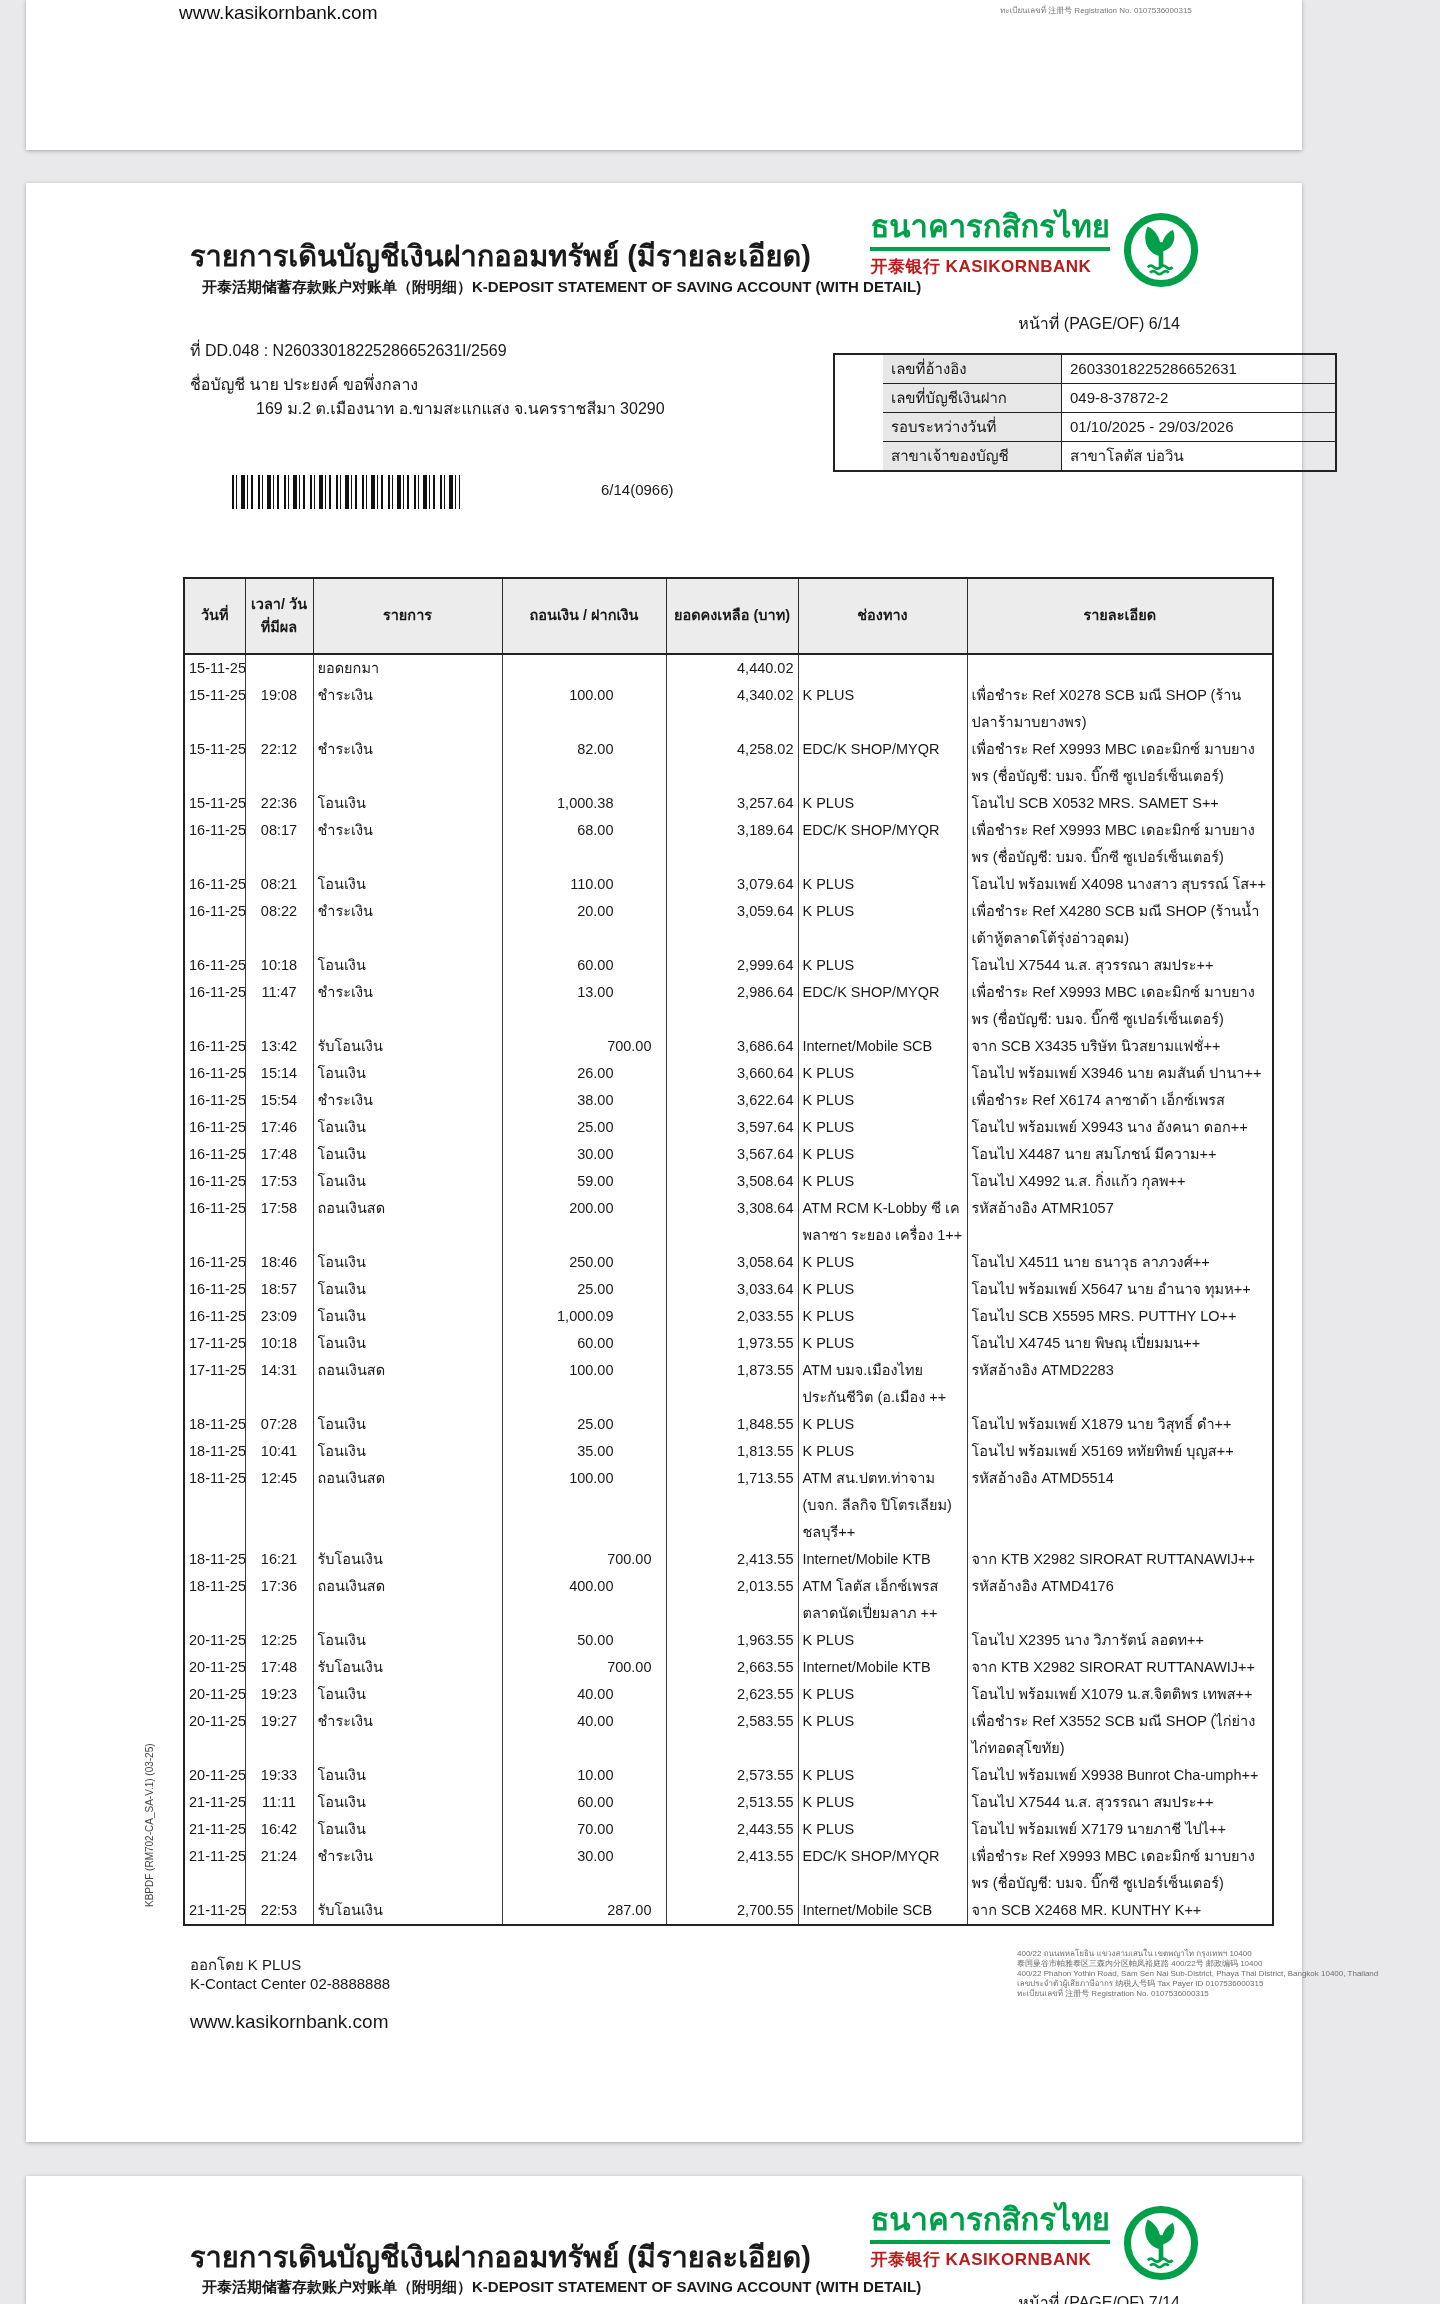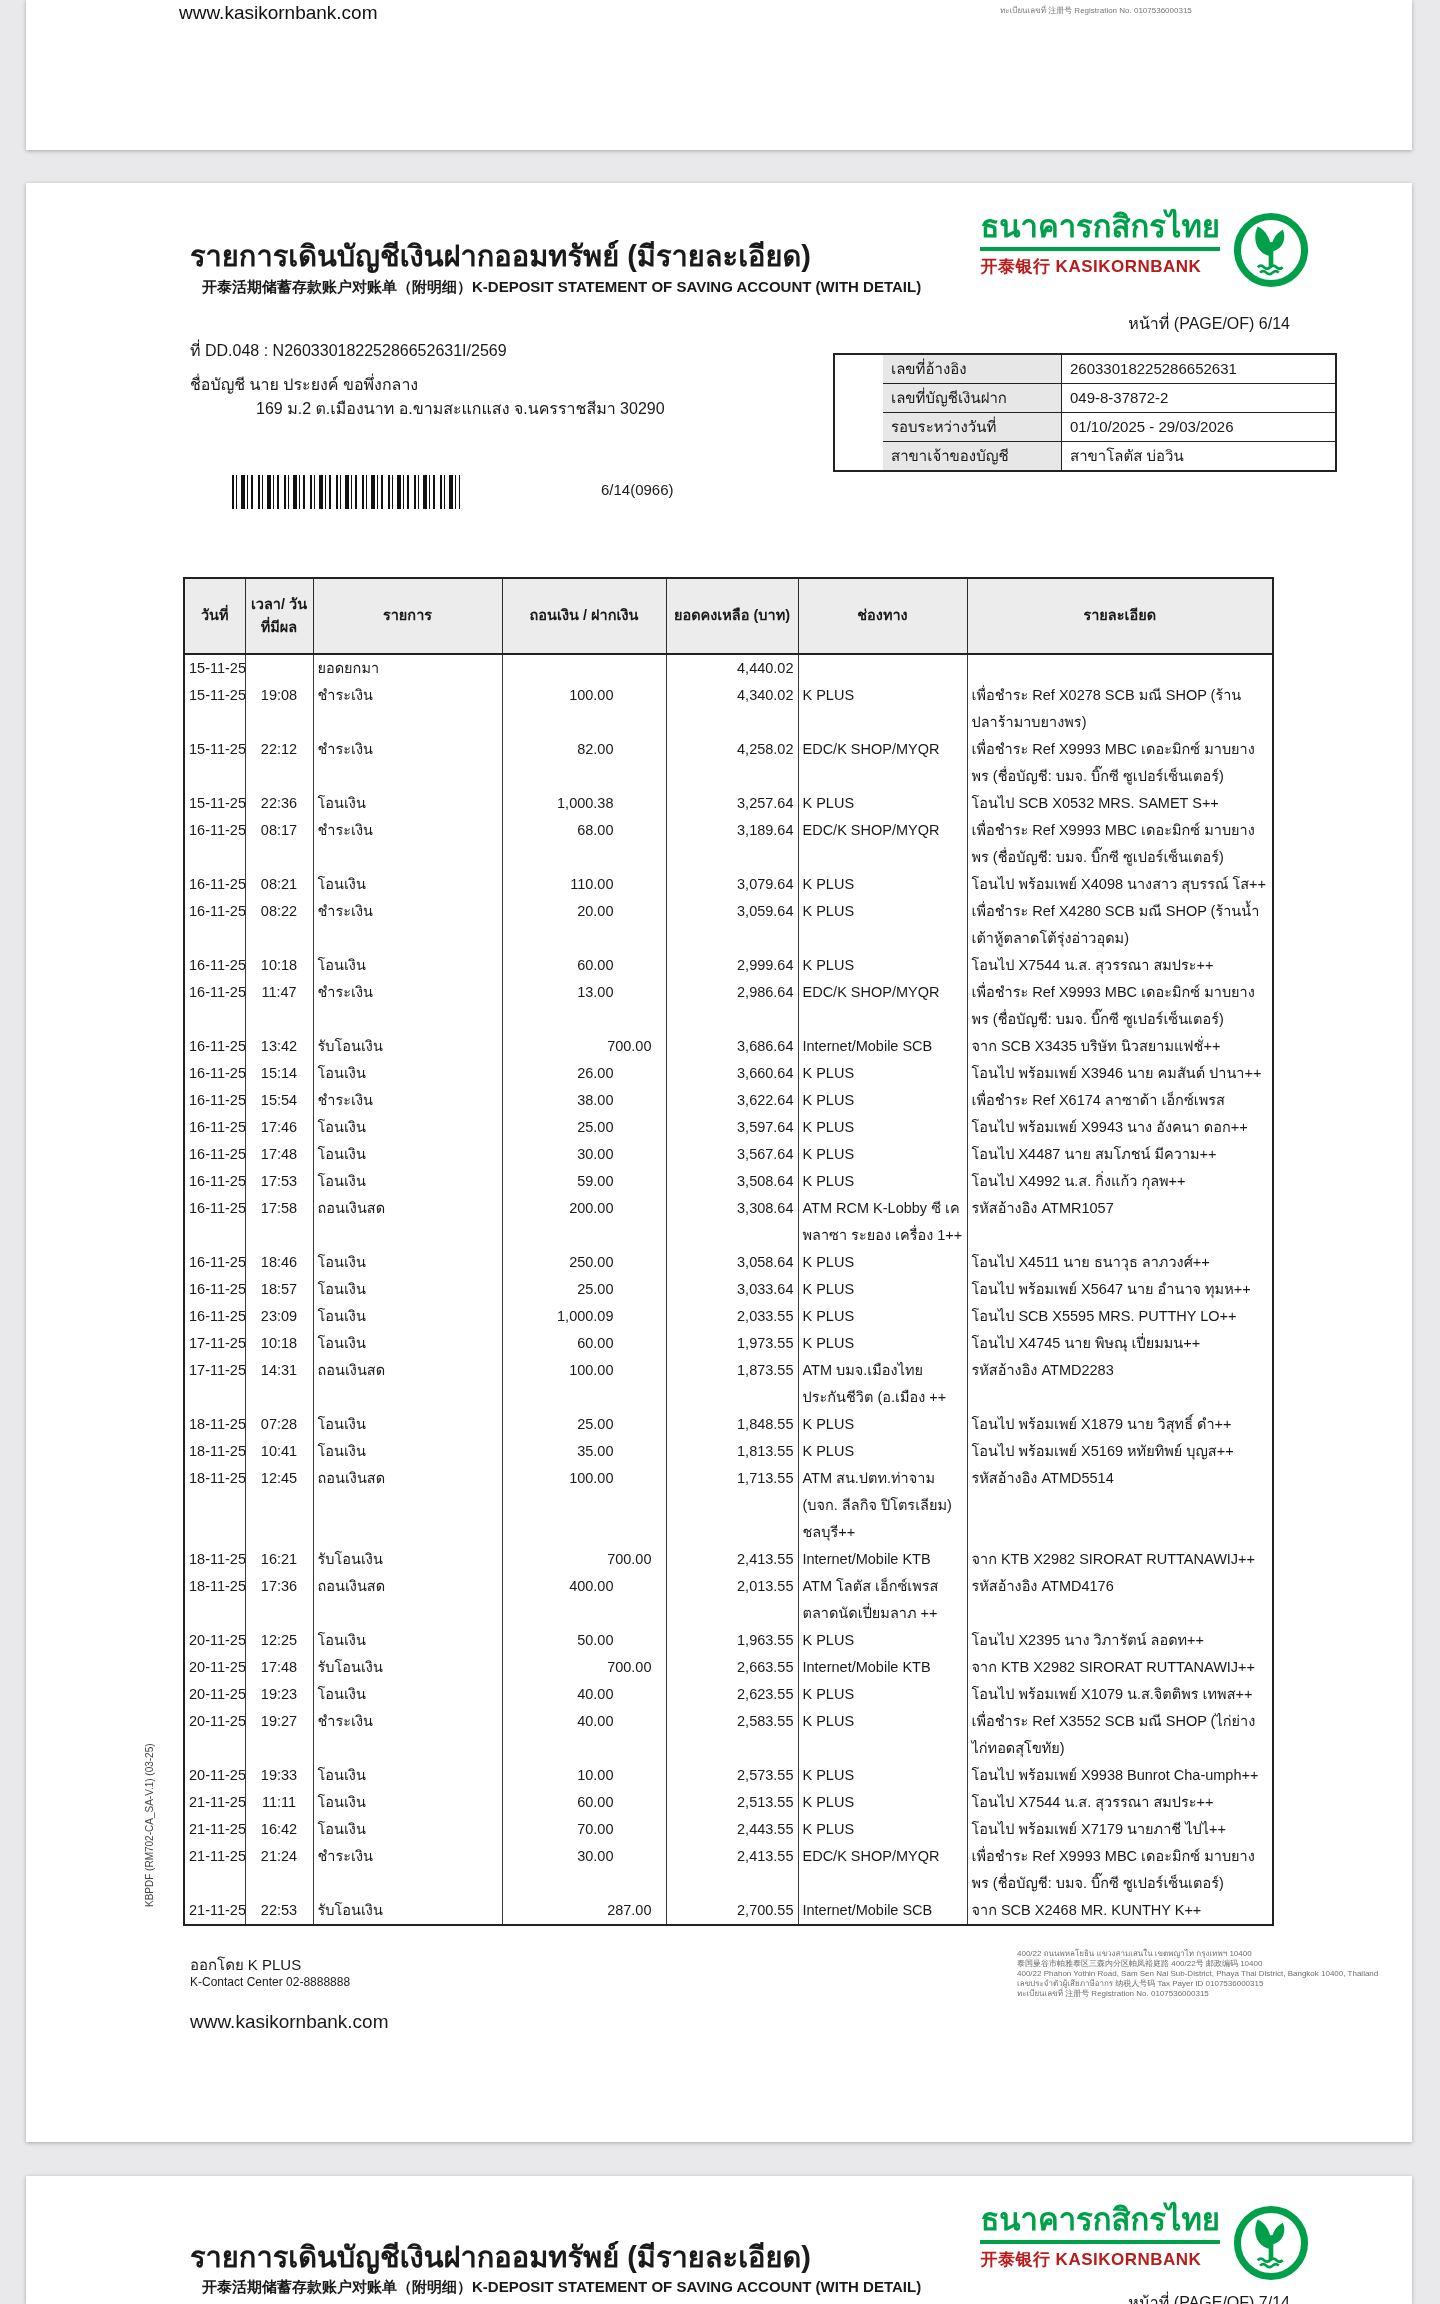--- a/index.html
+++ b/index.html
@@ -4,21 +4,21 @@
 <style>
   html,body { margin:0; padding:0; }
   body {
     width:1440px; height:2304px; position:relative; overflow:hidden;
     background:#e9e9ec;
     font-family:"Liberation Sans","DejaVu Sans",sans-serif;
     color:#1a1a1a;
     -webkit-font-smoothing:antialiased;
   }
   .page {
-    position:absolute; left:26px; width:1386px; background:#ffffff;
+    position:absolute; left:26px; width:1276px; background:#ffffff;
     box-shadow:0 1px 4px rgba(0,0,0,0.28);
   }
   #page-top  { top:0;      height:150px; }
   #page-main { top:183px;  height:1959px; }
   #page-next { top:2176px; height:128px; overflow:hidden; }
 
   .abs { position:absolute; }
 
   
   .prev-www { left:153px; top:2px; font-size:19px; color:#111; }
@@ -87,21 +87,21 @@
   td.amount.withdraw { padding-right:52px;margin-top:42px; }
   td.amount.deposit  { padding-right:14px; }
   td.balance { text-align:right; padding-right:8px; }
 
   
   .form-code {
     left:118px; top:1724px; font-size:10px; color:#444; white-space:nowrap;
     transform:rotate(-90deg); transform-origin:0 0;
   }
   .f-issued  { left:164px; top:1770px; font-size:15px; }
-  .f-contact { left:164px; top:1792px; font-size:12px;text-align:right; }
+  .f-contact { left:164px; top:1792px; font-size:15px;text-align:right; }
   .f-www     { left:164px; top:1828px; font-size:19px; }
   .f-addr    { left:991px; top:1766px; width:270px; font-size:8px; color:#6e6e6e; line-height:10px; }
   .f-addr div { white-space:nowrap; }
 
   
   #page-next .logo        { top:28px; }
   #page-next .doc-title   { top:58px; }
   #page-next .doc-subtitle{ top:102px; }
   #page-next .page-of     { top:114px; }
   #page-main .logo        { top:28px; }

